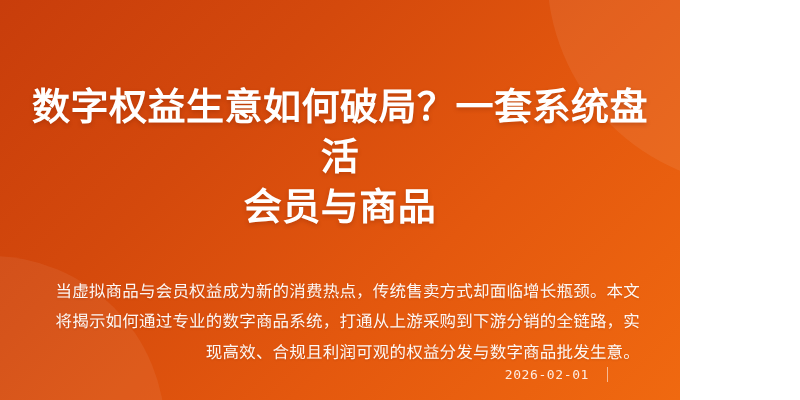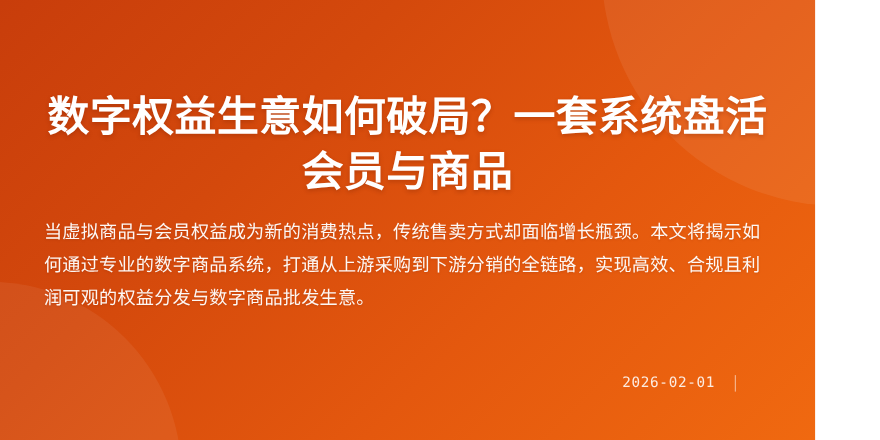--- a/index.html
+++ b/index.html
@@ -4,21 +4,21 @@
 <title>Article Cover Card</title>
 <style>
   html, body {
     margin: 0;
     padding: 0;
     background: #ffffff;
   }
 
   .cover-card {
     position: relative;
-    width: 741px;
+    width: 680px;
     height: 400px;
     overflow: hidden;
     box-sizing: border-box;
     font-family: "Liberation Sans", "DejaVu Sans", sans-serif;
     background: linear-gradient(135deg, #c83d0b 0%, #d4490c 32%, #e4580e 64%, #f06910 100%);
   }
 
   
   .deco-circle {
     position: absolute;
@@ -63,23 +63,23 @@
     color: #ffffff;
     font-size: 38px;
     font-weight: 700;
     line-height: 1.32;
     letter-spacing: 0.5px;
     text-shadow: 0 2px 4px rgba(120, 35, 0, 0.32);
     white-space: pre-line;
   }
 
   .summary-block {
-    margin-top: 14px;
+    margin-top: 44px;
     padding: 0 8px;
-    text-align: left;
+    text-align: right;
   }
 
   .cover-summary {
     margin: 0;
     color: rgba(255, 255, 255, 0.955);
     font-size: 16.5px;
     font-weight: 400;
     line-height: 1.82;
     letter-spacing: 0.2px;
     text-shadow: 0 1px 2px rgba(120, 35, 0, 0.22);

